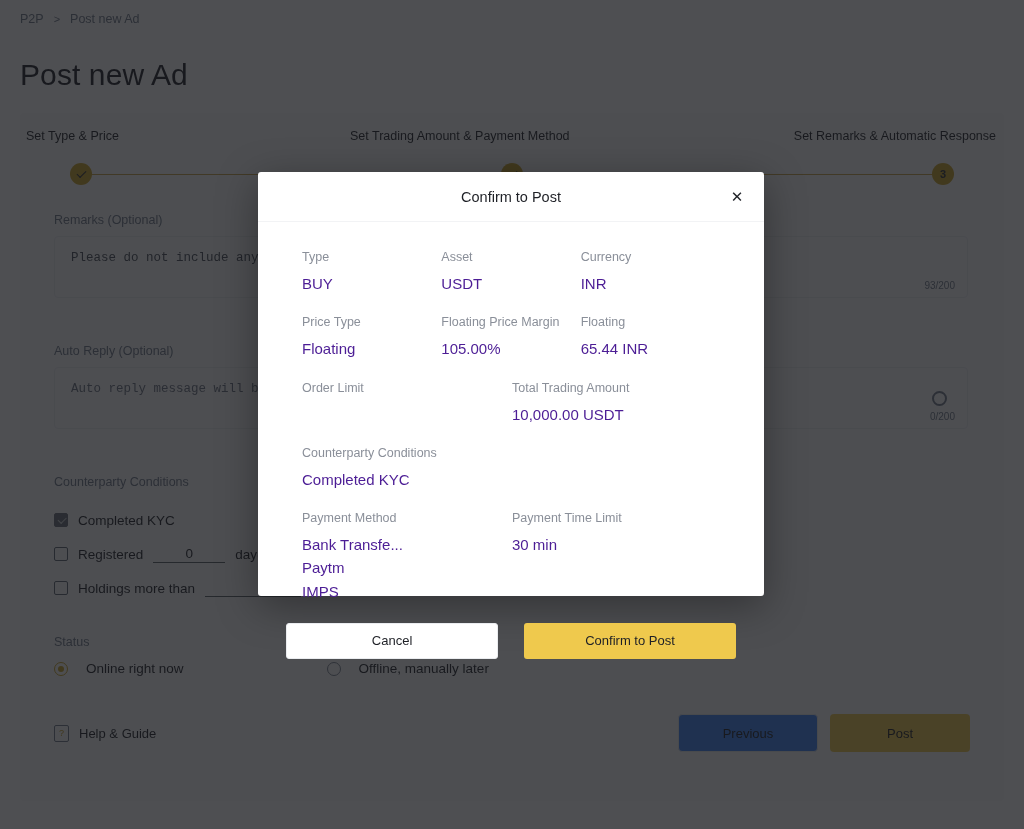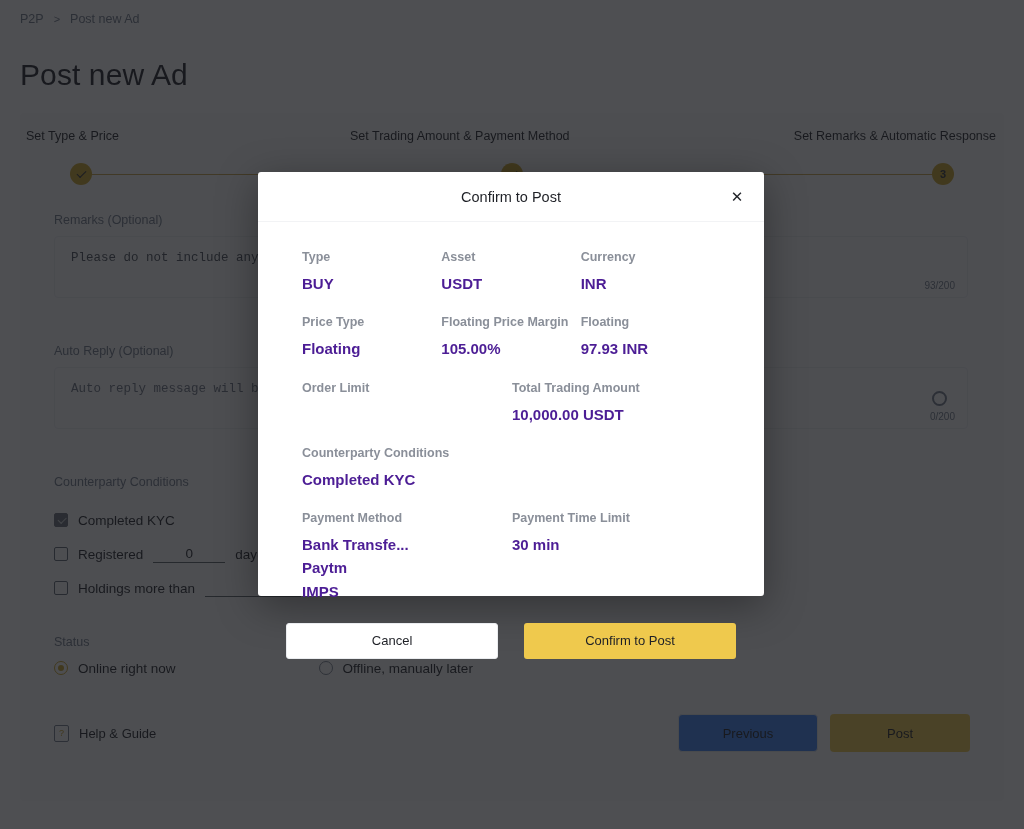--- a/index.html
+++ b/index.html
@@ -113,21 +113,21 @@
   .mini-input {
     border:none; border-bottom:1px solid #5a5f67; background:transparent;
     width:72px; text-align:center;
     font-size:13.5px; color:#1e2026; font-family:"Liberation Sans", sans-serif;
     padding:1px 0;
   }
   .mini-input.wide { width:96px; text-align:right; }
 
   .status-title { font-size:12.5px; color:#707a8a; margin-bottom:12px; }
   .status-row { display:flex; align-items:center; }
-  .radio-opt { display:flex; gap:10px; }
+  .radio-opt { display:flex; align-items:center; gap:18px; }
   .radio-opt.second { margin-left:143px; }
   .rd {
     width:14px; height:14px; border-radius:50%;
     border:1px solid #7d8491; flex:none; position:relative;
   }
   .rd.on { border-color:#c9a227; }
   .rd.on::after {
     content:""; position:absolute; left:3px; top:3px;
     width:6px; height:6px; border-radius:50%; background:#c9a227;
   }
@@ -170,21 +170,21 @@
     border-bottom:1px solid #f2f3f5;
   }
   .modal-title { font-size:14.5px; color:#1e2026; }
   .modal-close {
     position:absolute; right:16px; top:50%; transform:translateY(-50%);
     width:22px; height:22px; cursor:pointer;
     display:flex; align-items:center; justify-content:center;
     font-size:15px; color:#1e2026; line-height:1;
   }
   .modal-body {
-    flex:1; padding:28px 44px 0 44px;font-weight:bold;
+    flex:1; padding:28px 44px 0 44px;
   }
   .grid3 { display:flex; margin-bottom:20px; }
   .cell { width:140px; }
   .cell.w2 { width:210px; }
   .dt { font-size:12.5px; color:#8a8f99; margin-bottom:7px; line-height:1.2; }
   .dd { font-size:15px; color:#4c1d95; line-height:1.55; }
   .modal-foot {
     flex:none; padding:0 28px 34px 28px;
     display:flex; gap:26px;
   }
@@ -337,21 +337,21 @@
         <div class="cell">
           <div class="dt">Price Type</div>
           <div class="dd">Floating</div>
         </div>
         <div class="cell">
           <div class="dt">Floating Price Margin</div>
           <div class="dd">105.00%</div>
         </div>
         <div class="cell">
           <div class="dt">Floating</div>
-          <div class="dd">97.93 INR</div>
+          <div class="dd">65.44 INR</div>
         </div>
       </div>
 
       <div class="grid3">
         <div class="cell w2">
           <div class="dt">Order Limit</div>
         </div>
         <div class="cell">
           <div class="dt">Total Trading Amount</div>
           <div class="dd">10,000.00 USDT</div>

